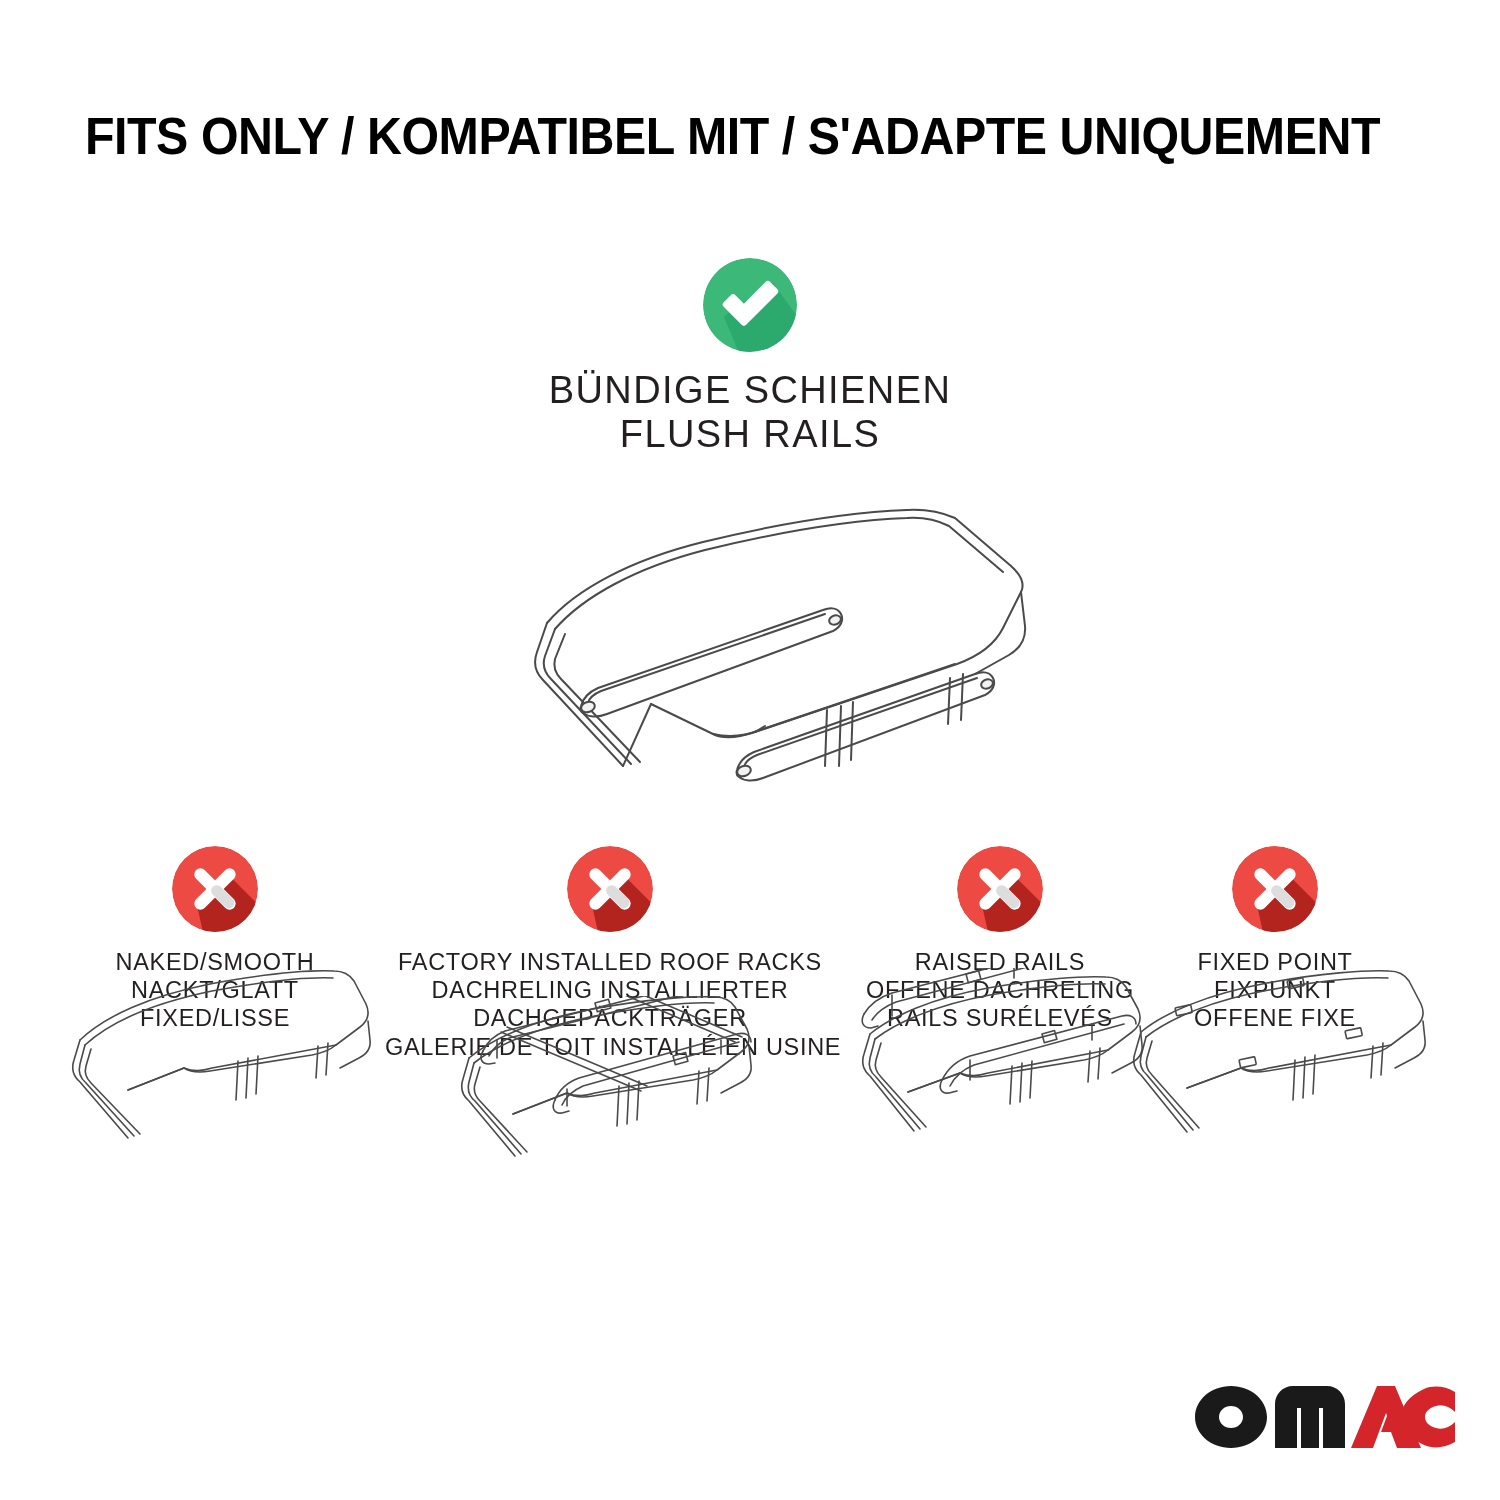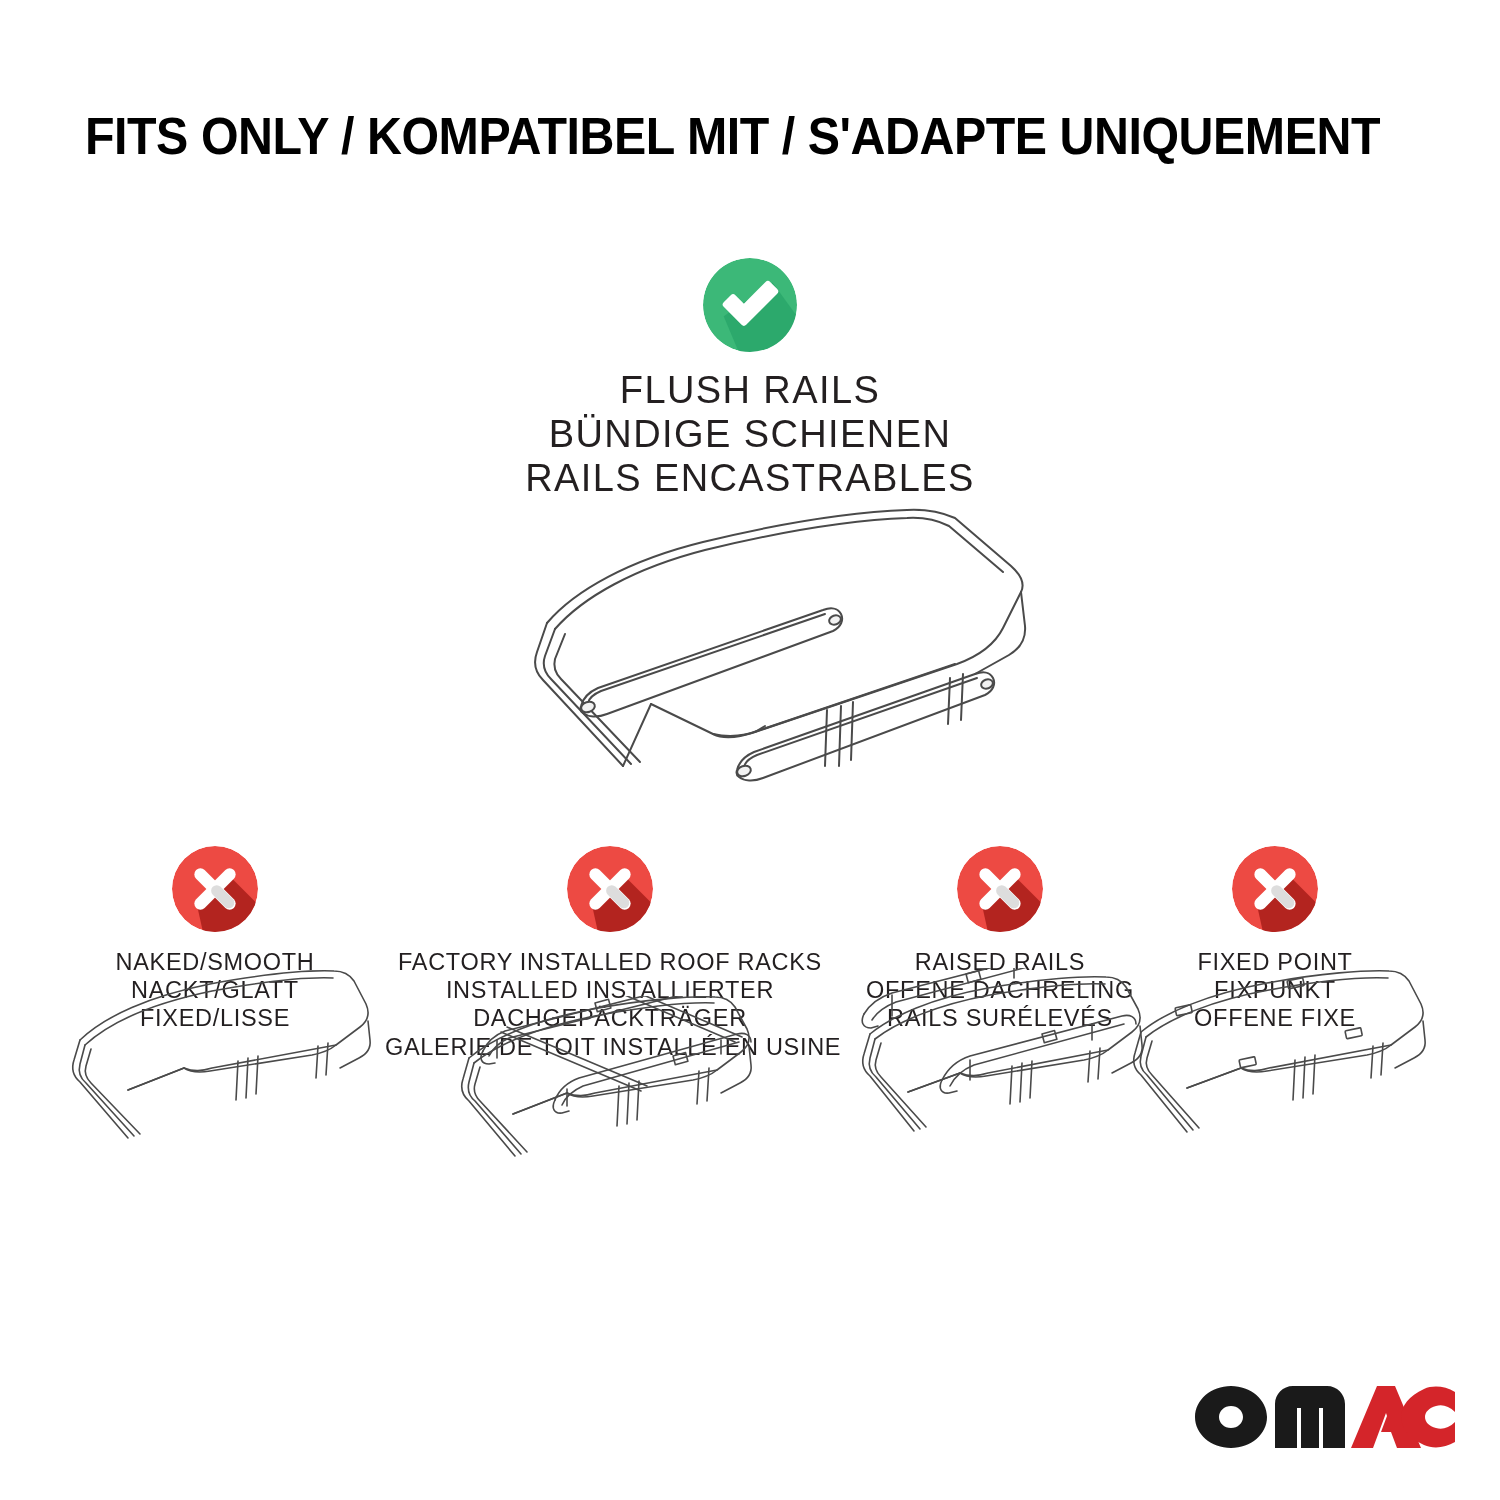--- a/index.html
+++ b/index.html
@@ -120,23 +120,22 @@
 
   <span class="badge" id="check-badge">
     <svg viewBox="0 0 100 100" width="94" height="94" aria-hidden="true">
       <circle cx="50" cy="50" r="50" fill="#3cb878"></circle>
       <path d="M74 26 L100 62 L100 100 L38 100 L22 62 Z" fill="#1f9d62" opacity="0.55"></path>
       <path d="M24.5 49.5 L32 42 L43.5 53.5 L69 28 L76.5 35.5 L43.5 68.5 Z" fill="#ffffff" stroke="#ffffff" stroke-width="7" stroke-linejoin="round" stroke-linecap="round"></path>
     </svg>
   </span>
 
   <div id="approved-labels">
+    <div>BÜNDIGE SCHIENEN</div>
     <div>FLUSH RAILS</div>
-    <div>BÜNDIGE SCHIENEN</div>
-    <div>RAILS ENCASTRABLES</div>
   </div>
 </div>
 
 <div id="flush-illustration">
   <svg viewBox="0 0 600 300" width="600" height="300" aria-hidden="true">
     <g fill="none" stroke="#4a4a4a" stroke-width="2" stroke-linecap="round" stroke-linejoin="round">
 
       <path d="M92 125 C120 92 175 62 248 44 C330 24 400 14 452 12
                C470 11 486 14 500 20 L556 68
                C566 77 570 86 566 94 L548 130
@@ -234,21 +233,21 @@
           <g stroke-linecap="round">
             <line x1="33" y1="33" x2="67" y2="67" stroke="#ffffff" stroke-width="14"></line>
             <line x1="67" y1="33" x2="33" y2="67" stroke="#ffffff" stroke-width="14"></line>
             <line x1="52" y1="52" x2="66" y2="66" stroke="#dddddd" stroke-width="13"></line>
           </g>
         </svg>
       </span>
     </div>
     <div class="reject-labels">
       <div>FACTORY INSTALLED ROOF RACKS</div>
-      <div>INSTALLED INSTALLIERTER</div>
+      <div>DACHRELING INSTALLIERTER</div>
       <div>DACHGEPÄCKTRÄGER</div>
       <div>GALERIE DE TOIT INSTALLÉ EN USINE</div>
     </div>
     <div class="roof-illustration" style="top:150px;">
       <svg viewBox="0 0 350 200" width="350" height="200" aria-hidden="true">
         <g fill="none" stroke="#4a4a4a" stroke-width="1.6" stroke-linecap="round" stroke-linejoin="round">
 
           <path d="M34 62 C58 42 100 24 158 13 C212 3 256 0 280 1 C289 1 296 5 300 11
                    L312 33 C316 42 314 50 306 56 L282 74
                    C276 79 268 82 258 84 L158 100 C146 102 138 101 132 97 L78 118"></path>

